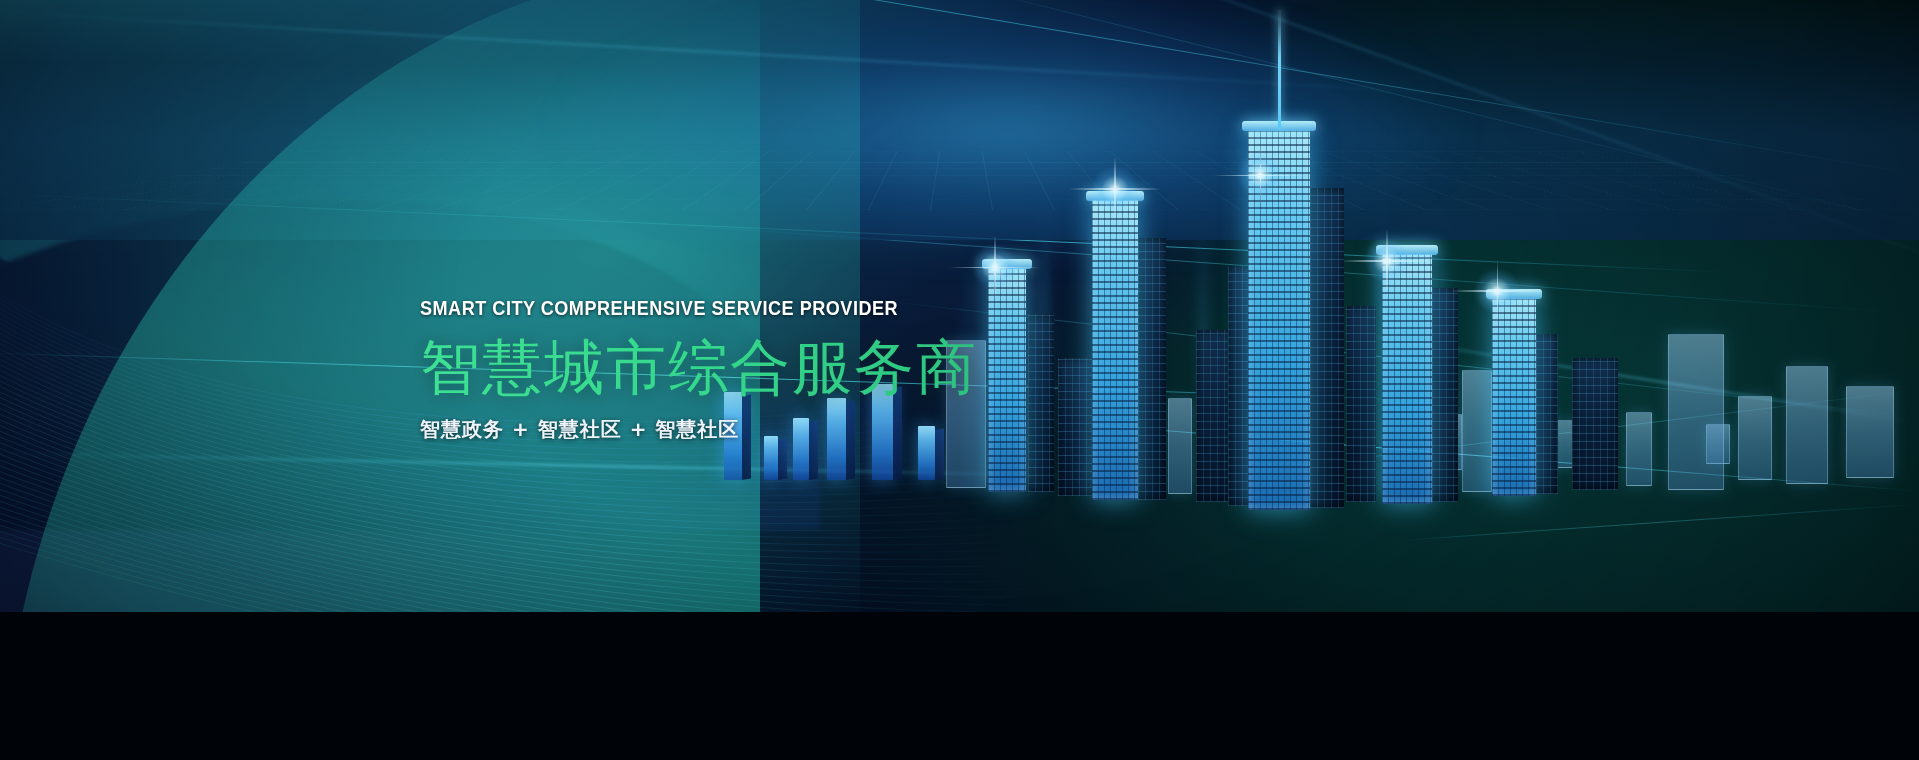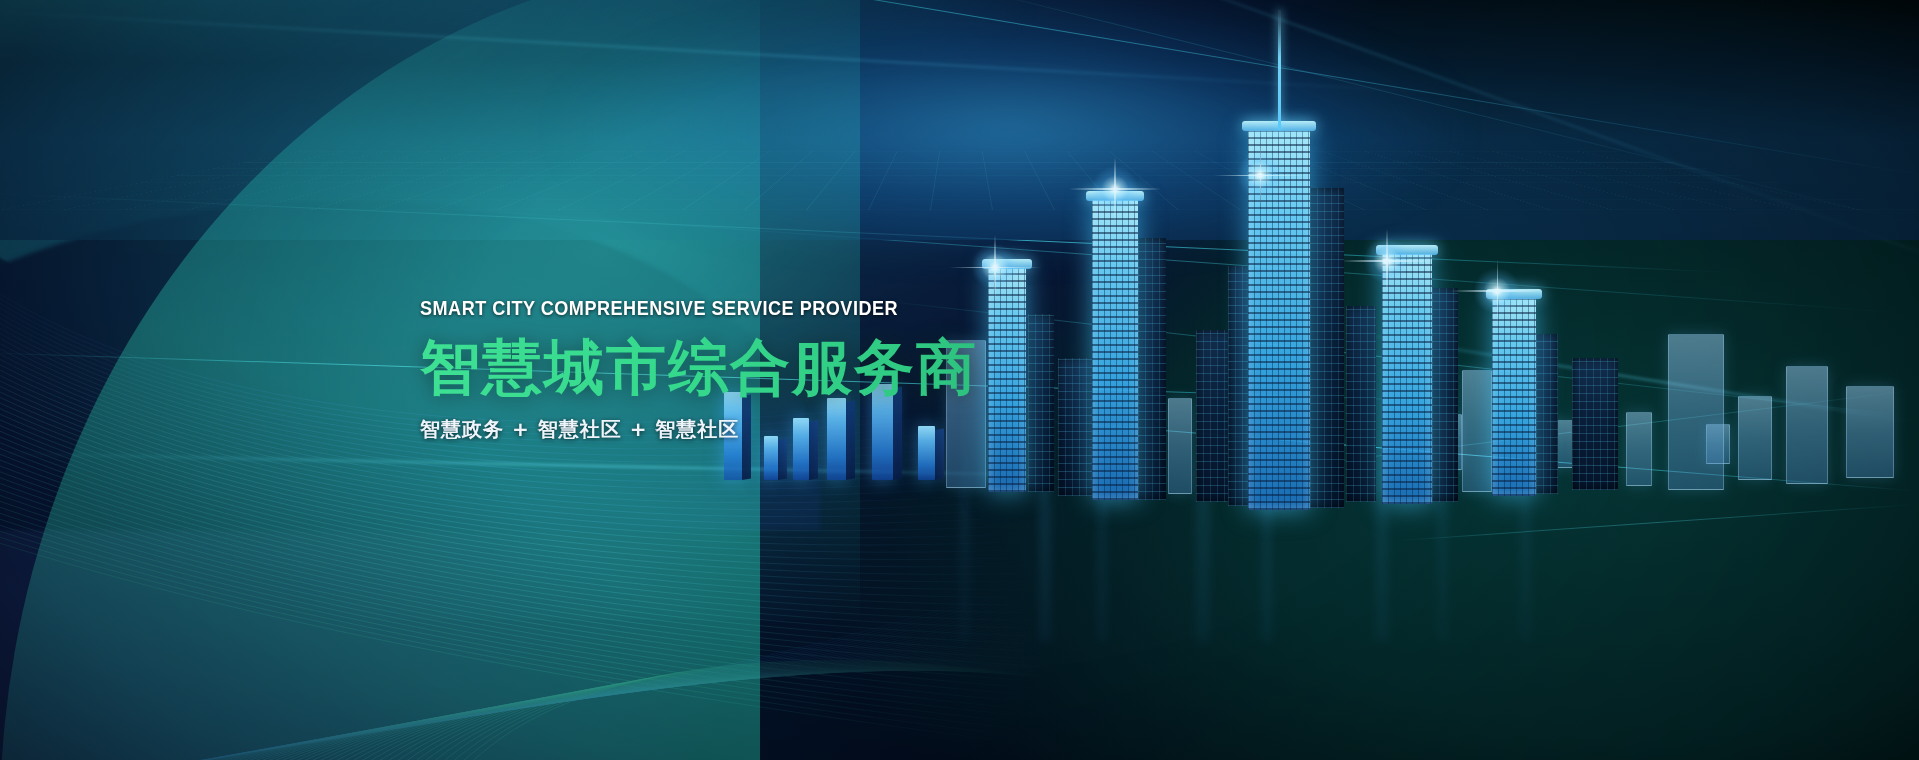--- a/index.html
+++ b/index.html
@@ -6,21 +6,21 @@
   * { margin:0; padding:0; box-sizing:border-box; }
   html, body {
     width:1919px; height:760px;
     background:#000408;
     overflow:hidden;
     font-family:"Liberation Sans","DejaVu Sans",sans-serif;
   }
 
   #banner {
     position:relative;
-    width:1919px; height:760px;
+    width:1919px; height:612px;
     overflow:hidden;
     background:#1d4ed8;
   }
 
   .layer { position:absolute; inset:0; pointer-events:none; }
 
   
   #sky-base {
     background:
       radial-gradient(ellipse 1100px 620px at 24% 6%, #0f4a63 0%, #0d3a55 22%, #0a2544 46%, #071733 66%, rgba(4,10,26,0) 84%),
@@ -203,21 +203,21 @@
     text-transform:uppercase;
     transform:scaleX(.86);
     transform-origin:0 50%;
     white-space:nowrap;
     text-shadow:0 1px 4px rgba(0,0,0,.7);
     line-height:1;
   }
   #headline {
     margin-top:17px;
     font-family:"DejaVu Sans","Liberation Sans",sans-serif;
-    font-weight:700;
+    font-weight:400;
     font-size:60px;
     line-height:1.08;
     letter-spacing:2px;
     white-space:nowrap;
     background:linear-gradient(96deg,#3ee094 0%, #35d98c 36%, #2fc882 66%, #25a870 100%);
     -webkit-background-clip:text;
     background-clip:text;
     color:transparent;
     -webkit-text-fill-color:transparent;
     filter:drop-shadow(0 2px 10px rgba(10,40,30,.55));

